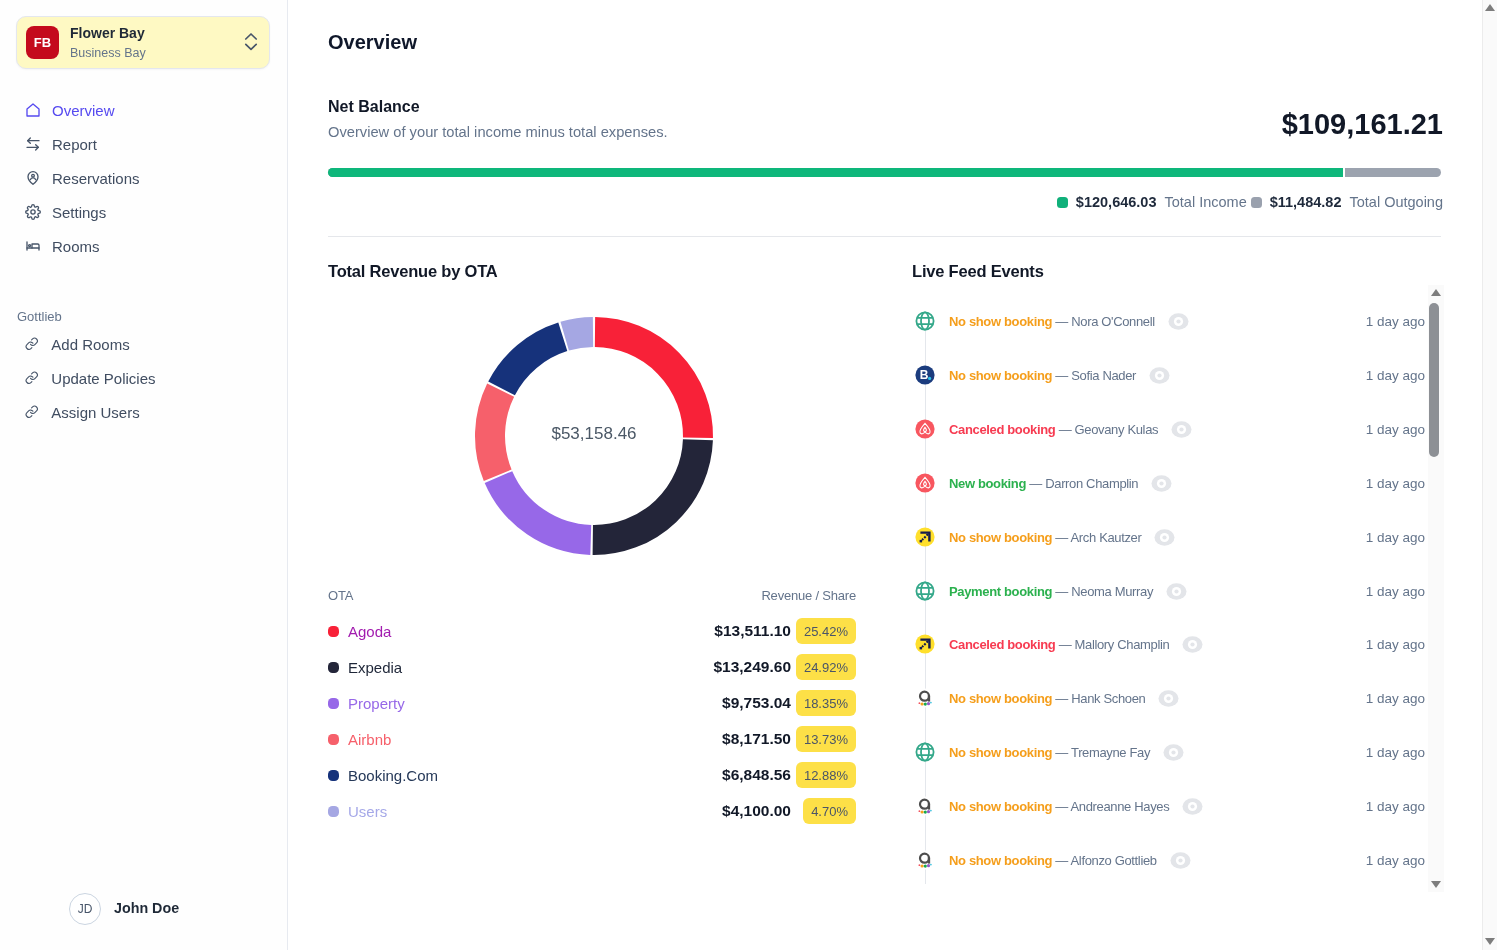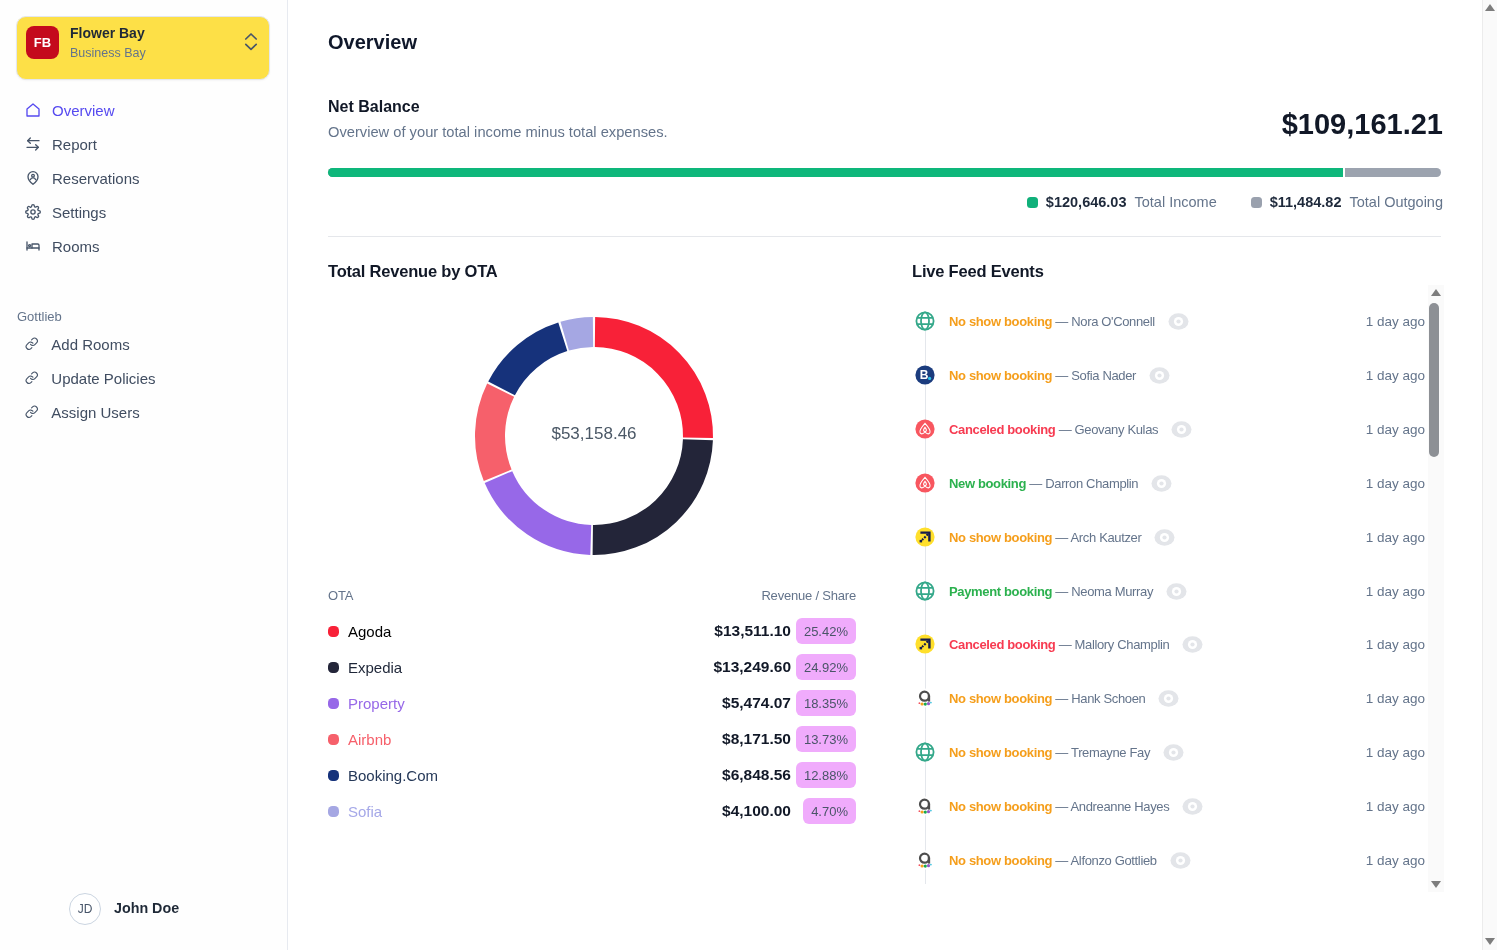--- a/index.html
+++ b/index.html
@@ -3,22 +3,22 @@
 <meta charset="utf-8">
 <style>
 * { margin:0; padding:0; box-sizing:border-box; }
 html,body { width:1497px; height:950px; overflow:hidden; background:#fff;
   font-family:"Liberation Sans", sans-serif; }
 body { position:relative; }
 
 
 #sidebar { position:absolute; left:0; top:0; width:288px; height:950px;
   background:#fefefe; border-right:1px solid #e7eaf0; }
-#orgcard { position:absolute; left:16px; top:16px; width:254px; height:64px;
-  background:#fde047; border:1px solid #e4e7ee; border-radius:10px;
+#orgcard { position:absolute; left:16px; top:16px; width:254px; height:53px;
+  background:#fef9c3; border:1px solid #e4e7ee; border-radius:10px;
   box-shadow:0 1px 2px rgba(16,24,40,.04); }
 #orglogo { position:absolute; left:9px; top:9px; width:33px; height:33px;
   background:#c40a1c; border-radius:8px; color:#fff; font-weight:bold;
   font-size:13px; display:flex; align-items:center; justify-content:center; }
 #orgname { position:absolute; left:53px; top:8px; font-size:14px; font-weight:bold; color:#1f2937; }
 #orgsub  { position:absolute; left:53px; top:29px; font-size:12.5px; color:#64748b; }
 .navitem { position:absolute; left:25px; height:22px; display:flex; align-items:center; }
 .navitem svg { width:16px; height:16px; }
 .navitem.sc svg { width:13.5px; height:13.5px; }
 .navitem.sc .lbl { margin-left:12.8px; }
@@ -35,38 +35,38 @@
 
 
 #main { position:absolute; left:288px; top:0; width:1194px; height:950px; background:#fff; }
 h1.page { position:absolute; left:40px; top:31px; font-size:20px; font-weight:bold; color:#0f172a; }
 #nbtitle { position:absolute; left:40px; top:98px; font-size:16px; font-weight:bold; color:#111827; }
 #nbsub { position:absolute; left:40px; top:124px; font-size:14.7px; color:#64748b; }
 #bignum { position:absolute; right:39px; top:108px; font-size:29px; font-weight:bold; color:#111827; letter-spacing:0; }
 #pbar { position:absolute; left:40px; top:168px; width:1113px; height:9px; background:#9ca3af; border-radius:5px; }
 #pbar .fill { position:absolute; left:0; top:0; width:1015px; height:9px; background:#0eb77b;
   border-radius:5px 0 0 5px; box-shadow:2px 0 0 #fff; }
-#legend { position:absolute; right:39px; top:194px; display:flex; align-items:center; gap:34px; }
+#legend { position:absolute; right:39px; top:194px; display:flex; align-items:center; gap:4px; }
 .legitem { display:flex; align-items:center; gap:8px; font-size:14.5px; color:#64748b; }
 .legitem b { color:#1e293b; }
 .sq { width:11px; height:11px; border-radius:3.5px; }
 #divider { position:absolute; left:40px; top:236px; width:1113px; height:1px; background:#e5e7eb; }
 
 h3.sec { position:absolute; font-size:16.5px; font-weight:bold; color:#111827; top:262px; letter-spacing:-0.2px; }
 #donutwrap { position:absolute; left:176px; top:306px; width:260px; height:260px; }
 #donutlabel { position:absolute; left:176px; top:424px; width:260px; text-align:center;
   font-size:17px; color:#4b5866; }
 
 #otatable { position:absolute; left:40px; top:588px; width:528px; }
 .thead { position:absolute; top:0; width:528px; font-size:13px; color:#64748b; letter-spacing:-0.2px; }
 .otarow { position:absolute; left:0; width:528px; height:22px; display:flex; align-items:center; }
 .otadot { width:11px; height:11px; border-radius:4.5px; margin-right:9px; }
 .otaname { font-size:15px; }
 .otarev { position:absolute; right:65px; font-size:15.5px; font-weight:bold; color:#111827; }
-.otapill { position:absolute; right:0; height:19px; background:#f0abfc; border-radius:6px;
+.otapill { position:absolute; right:0; height:19px; background:#fde047; border-radius:6px;
   font-size:13px; color:#4a5568; display:flex; align-items:center; padding:13px 8px; }
 
 
 #feed { position:absolute; left:624px; top:285px; width:529px; height:607px; }
 #timeline { position:absolute; left:12.5px; top:36px; width:1px; height:563px; background:#e4e7ec; }
 .frow { position:absolute; left:0; width:513px; height:54px; display:flex; align-items:center; }
 .ficon { position:absolute; left:3px; width:20px; height:20px; }
 .ftext { margin-left:37px; font-size:13px; letter-spacing:-0.35px; color:#64748b; white-space:nowrap; }
 .ftext .ev { font-weight:bold; }
 .ev.orange { color:#f59e1b; } .ev.red { color:#f73b51; } .ev.green { color:#2bb14e; }
@@ -202,51 +202,51 @@
   </div>
   <div id="donutlabel">$53,158.46</div>
 
   <div id="otatable">
     <div class="thead">
         <span style="position:absolute;left:0">OTA</span>
         <span style="position:absolute;right:0">Revenue / Share</span>
       </div>
     <div class="otarow" style="top:32px">
         <span class="otadot" style="background:#f82138"></span>
-        <span class="otaname" style="color:#000000">Agoda</span>
+        <span class="otaname" style="color:#a21caf">Agoda</span>
         <span class="otarev">$13,511.10</span>
         <span class="otapill">25.42%</span>
       </div>
     <div class="otarow" style="top:68px">
         <span class="otadot" style="background:#232539"></span>
         <span class="otaname" style="color:#1e2638">Expedia</span>
         <span class="otarev">$13,249.60</span>
         <span class="otapill">24.92%</span>
       </div>
     <div class="otarow" style="top:104px">
         <span class="otadot" style="background:#9768e8"></span>
         <span class="otaname" style="color:#9768e8">Property</span>
-        <span class="otarev">$5,474.07</span>
+        <span class="otarev">$9,753.04</span>
         <span class="otapill">18.35%</span>
       </div>
     <div class="otarow" style="top:140px">
         <span class="otadot" style="background:#f6606b"></span>
         <span class="otaname" style="color:#f6606b">Airbnb</span>
         <span class="otarev">$8,171.50</span>
         <span class="otapill">13.73%</span>
       </div>
     <div class="otarow" style="top:176px">
         <span class="otadot" style="background:#16327b"></span>
         <span class="otaname" style="color:#253858">Booking.Com</span>
         <span class="otarev">$6,848.56</span>
         <span class="otapill">12.88%</span>
       </div>
     <div class="otarow" style="top:212px">
         <span class="otadot" style="background:#a5a7e3"></span>
-        <span class="otaname" style="color:#a5a8e8">Sofia</span>
+        <span class="otaname" style="color:#a5a8e8">Users</span>
         <span class="otarev">$4,100.00</span>
         <span class="otapill">4.70%</span>
       </div>
   </div>
 
   <h3 class="sec" style="left:624px">Live Feed Events</h3>
   <div id="feed">
     <div id="timeline"></div>
     <div class="frow" style="top:9px">
         <svg class="ficon" viewBox="0 0 20 20">

